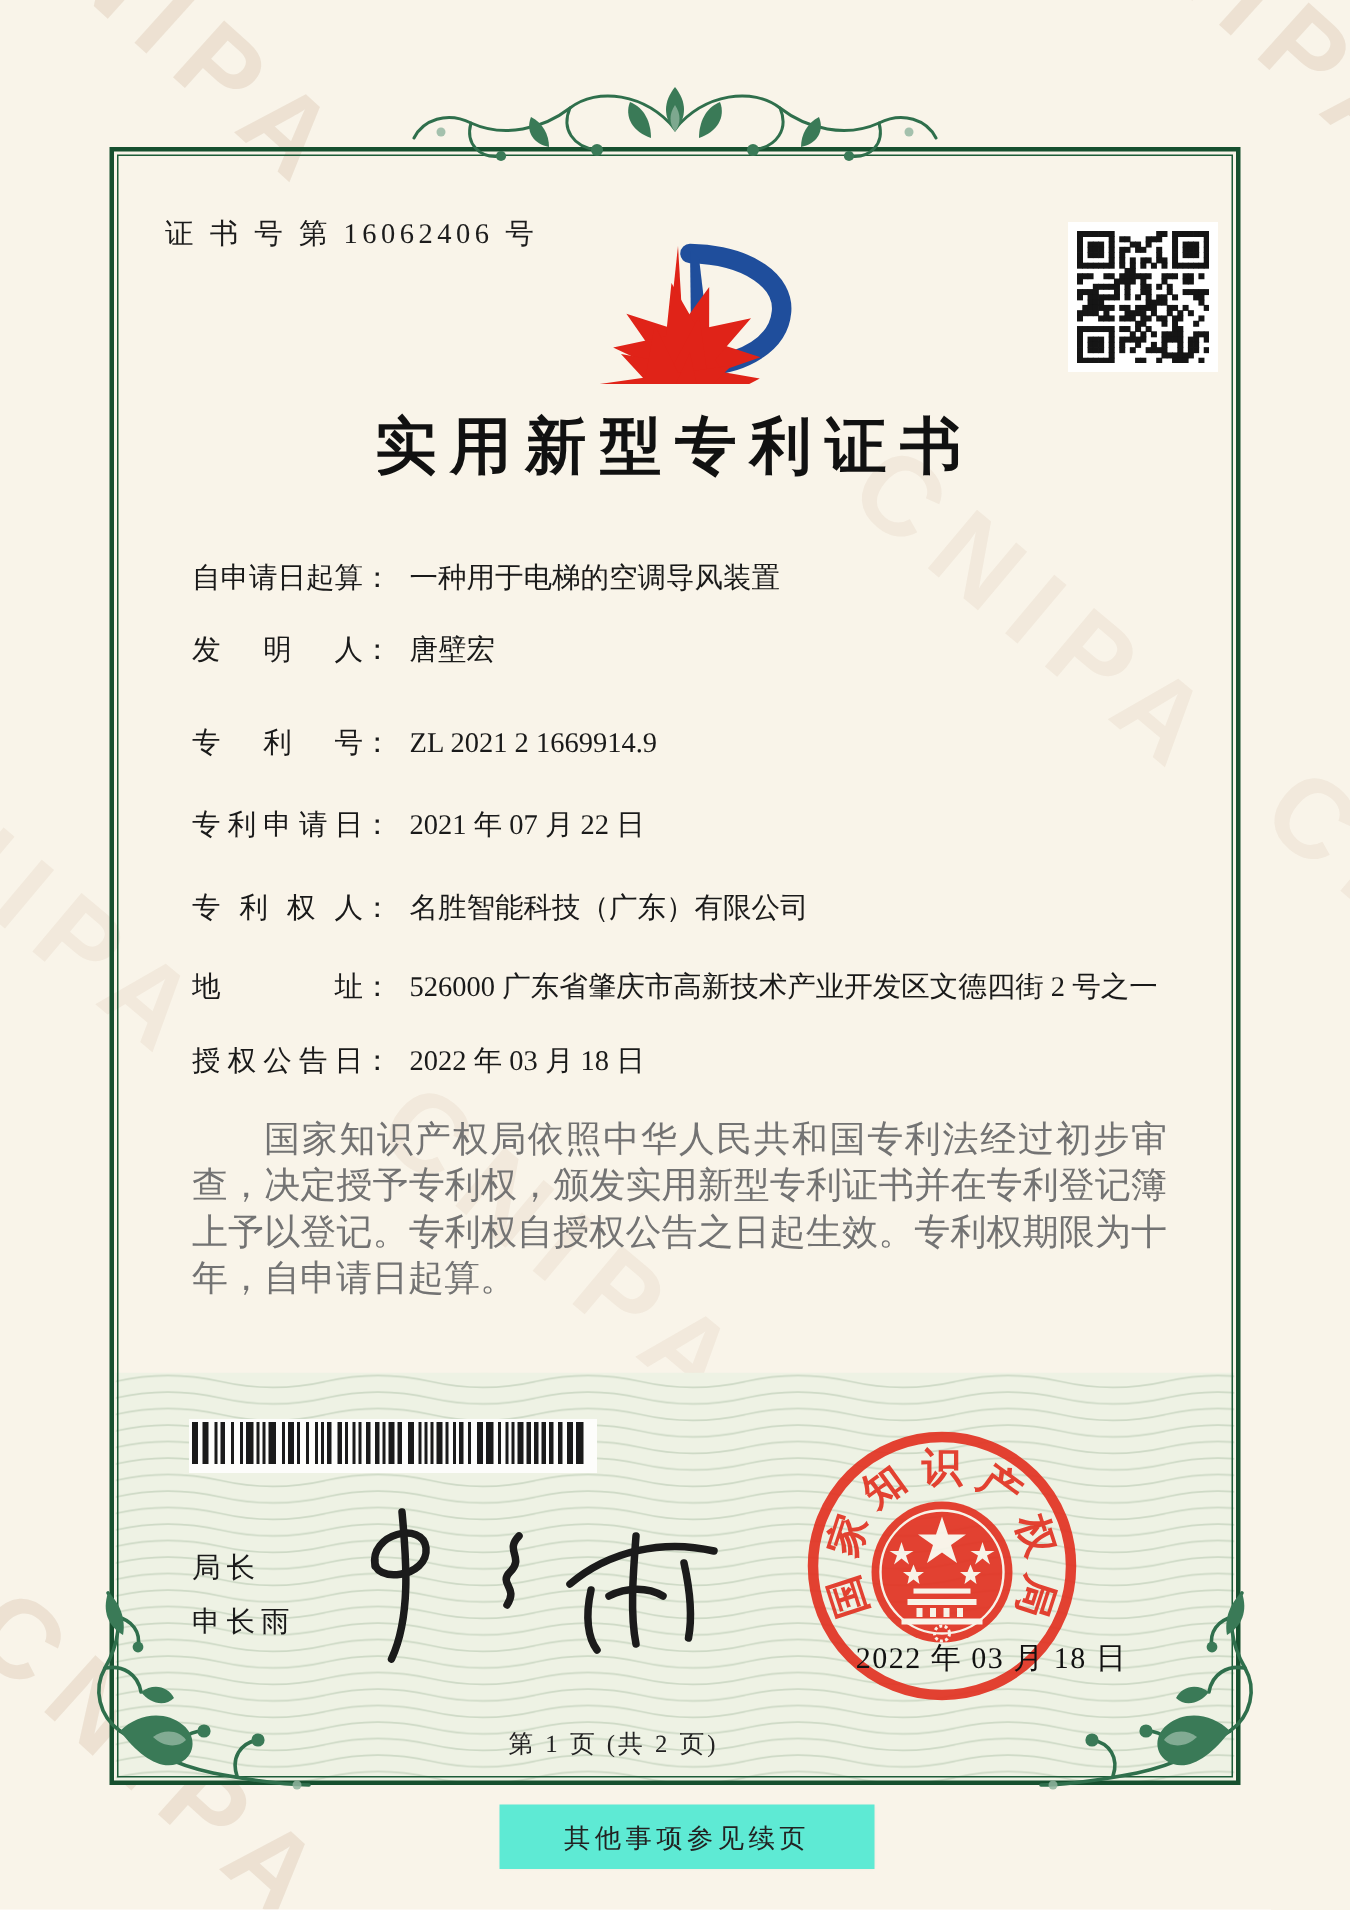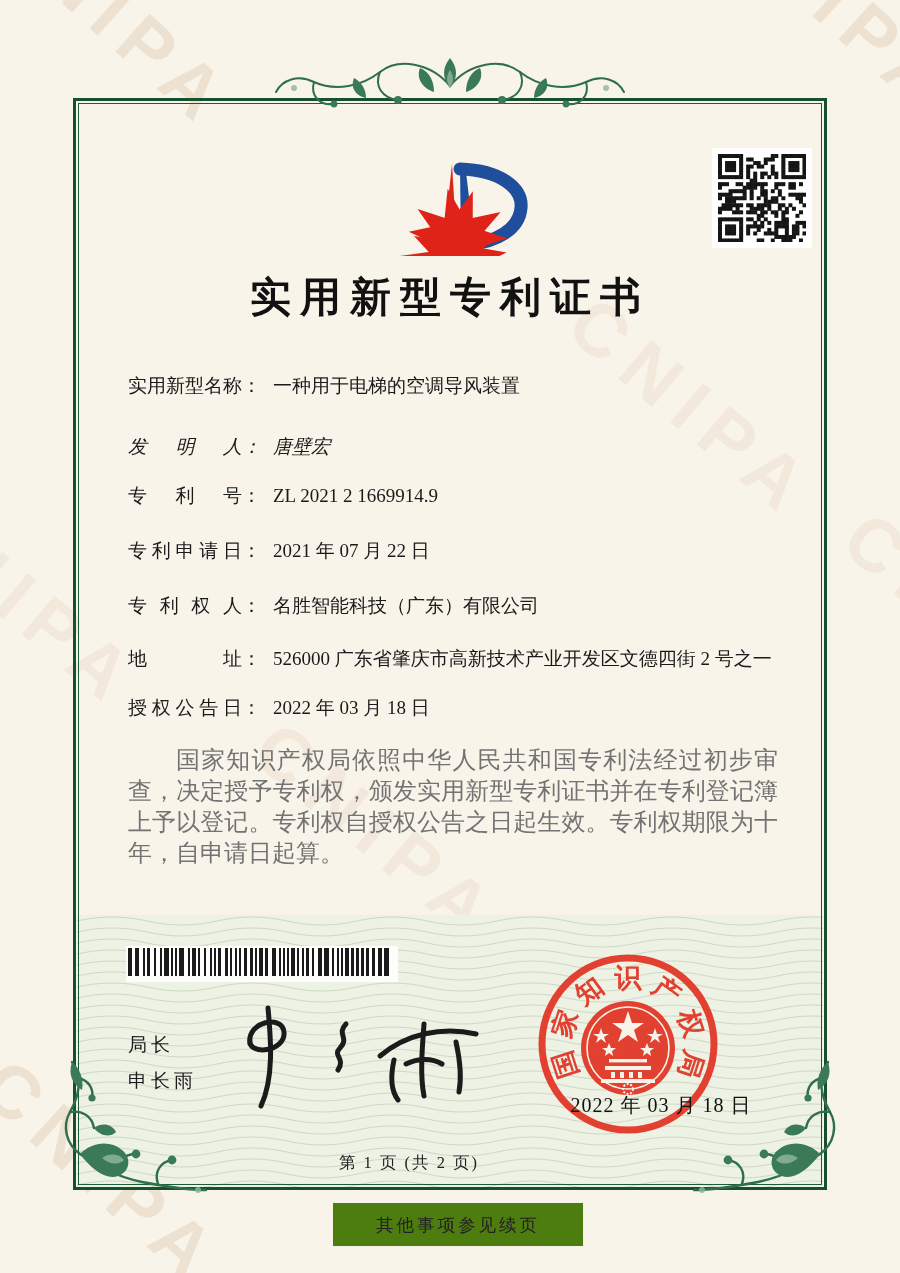--- a/index.html
+++ b/index.html
@@ -55,21 +55,21 @@
   .sig-script{position:absolute;left:228px;top:998px;width:270px;height:115px;}
 
   
   .seal{position:absolute;left:535px;top:951px;width:186px;height:186px;}
   .seal-date{position:absolute;left:556px;top:1092px;width:210px;text-align:center;
              font-size:20px;letter-spacing:1px;color:#111;font-weight:500;}
 
   
   .page-footer{position:absolute;left:0;top:1152px;width:818px;text-align:center;
                font-size:16.5px;letter-spacing:2px;color:#222;}
-  .note-box{position:absolute;left:333px;top:1203px;width:250px;height:43px;background:#4d7c0f;
+  .note-box{position:absolute;left:333px;top:1203px;width:250px;height:43px;background:#5eead4;
             display:flex;align-items:center;justify-content:center;font-size:17.5px;
             letter-spacing:3px;color:#222;box-shadow:0 0 2px rgba(0,0,0,0.05);}
 
   
   .orn-top{position:absolute;left:270px;top:52px;width:360px;height:66px;}
   .orn-bl{position:absolute;left:58px;top:1058px;width:150px;height:148px;}
   .orn-br{position:absolute;left:692px;top:1058px;width:150px;height:148px;transform:scaleX(-1);}
 </style>
 </head>
 <body>
@@ -163,20 +163,21 @@
       <circle cx="78" cy="96" r="4.4"></circle>
       <circle cx="114" cy="102" r="4.4"></circle>
       <circle cx="34" cy="40" r="3.6"></circle>
     </g>
     <g fill="#8fb49e" opacity="0.85">
       <path d="M44,100 C52,94 62,96 66,102 C60,108 50,106 44,100 Z"></path>
       <circle cx="140" cy="132" r="3"></circle>
     </g>
   </svg>
 
+  <div class="cert-no">证 书 号 第 16062406 号</div>
 
   <div class="qr">
     <svg id="qrsvg" width="88" height="88" xmlns="http://www.w3.org/2000/svg">
         <rect x="0.00" y="0.00" width="4" height="4" fill="#151515"></rect>
         <rect x="3.52" y="0.00" width="4" height="4" fill="#151515"></rect>
         <rect x="7.04" y="0.00" width="4" height="4" fill="#151515"></rect>
         <rect x="10.56" y="0.00" width="4" height="4" fill="#151515"></rect>
         <rect x="14.08" y="0.00" width="4" height="4" fill="#151515"></rect>
         <rect x="17.60" y="0.00" width="4" height="4" fill="#151515"></rect>
         <rect x="21.12" y="0.00" width="4" height="4" fill="#151515"></rect>
@@ -499,23 +500,23 @@
     <use href="#star" x="-9" y="-9" width="18" height="18" fill="#e02318" transform="translate(44,48) rotate(-12)"></use>
     <use href="#star" x="-12" y="-12" width="24" height="24" fill="#e02318" transform="translate(62,58) rotate(10)"></use>
     <use href="#star" x="-10" y="-10" width="20" height="20" fill="#e02318" transform="translate(33,74) rotate(-8)"></use>
     <use href="#star" x="-13" y="-13" width="26" height="26" fill="#e02318" transform="translate(57,86) rotate(6)"></use>
   </svg>
 
   <div class="title">实用新型专利证书</div>
 
   <div class="fields">
     <div class="frow" style="top:0;">
-      <span class="flabel">实用新型名称</span><span class="fcolon">：</span><span class="fvalue">一种用于电梯的空调导风装置</span>
+      <span class="flabel">自申请日起算</span><span class="fcolon">：</span><span class="fvalue">一种用于电梯的空调导风装置</span>
     </div>
-    <div class="frow" style="top:61px;font-style:italic;">
+    <div class="frow" style="top:48px;">
       <span class="flabel">发明人</span><span class="fcolon">：</span><span class="fvalue">唐壁宏</span>
     </div>
     <div class="frow" style="top:110px;">
       <span class="flabel">专利号</span><span class="fcolon">：</span><span class="fvalue">ZL 2021 2 1669914.9</span>
     </div>
     <div class="frow" style="top:165px;">
       <span class="flabel">专利申请日</span><span class="fcolon">：</span><span class="fvalue">2021 年 07 月 22 日</span>
     </div>
     <div class="frow" style="top:220px;">
       <span class="flabel">专利权人</span><span class="fcolon">：</span><span class="fvalue">名胜智能科技（广东）有限公司</span>

